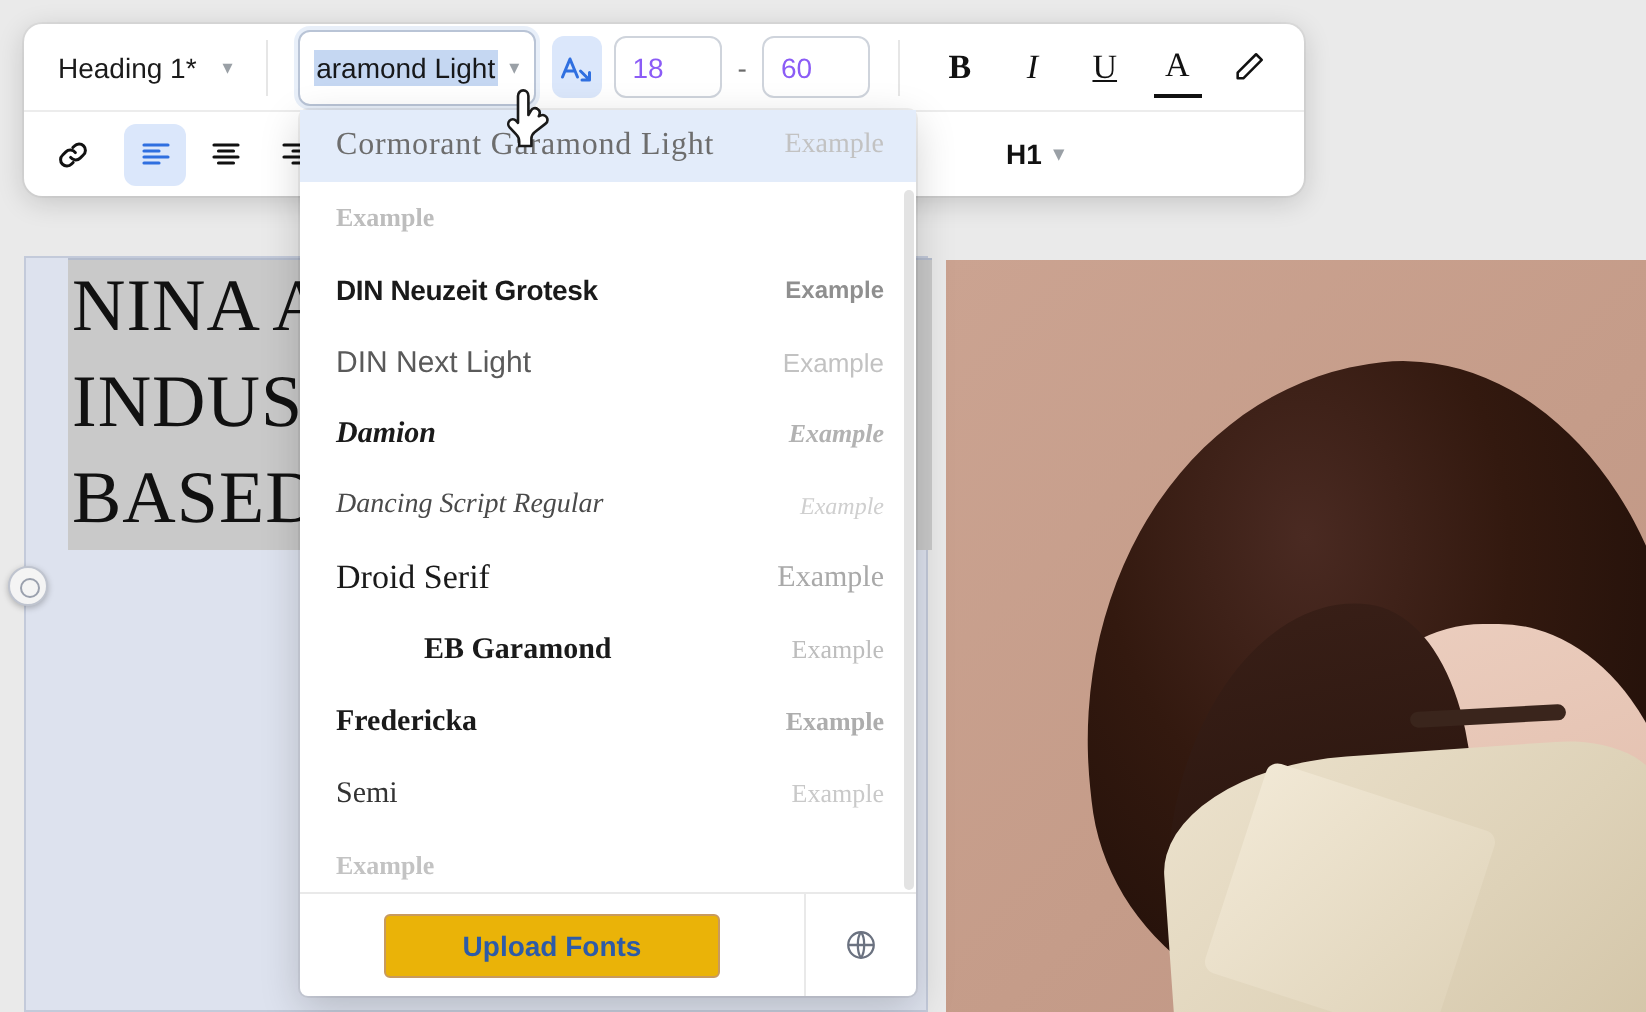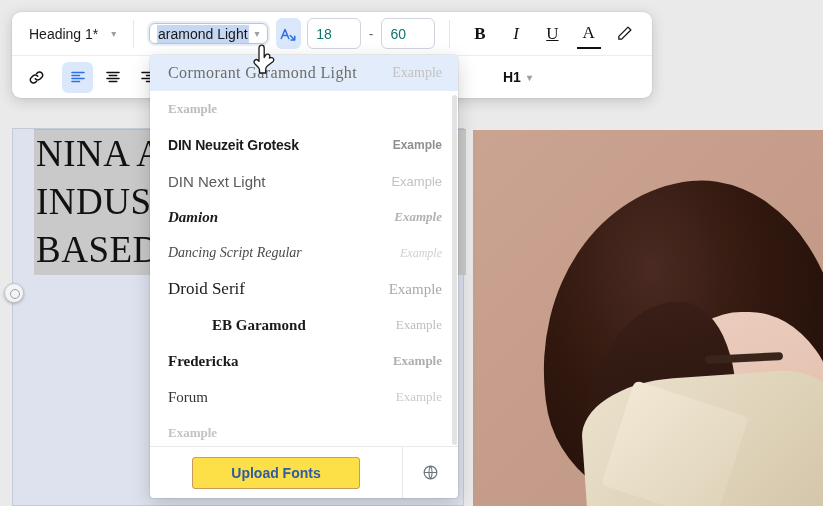--- a/index.html
+++ b/index.html
@@ -121,21 +121,21 @@
   .style-select {
     display:flex; align-items:center; justify-content:space-between;
     width: 124px; height: 30px; padding: 0 8px;
     font-size: 14px; color: #1b1b1b; cursor: pointer;
   }
   .caret { color:#9aa0a6; font-size: 10px; margin-left: 6px; }
 
   .font-field {
     position: relative;
     display:flex; align-items:center; justify-content:space-between;
-    width: 128px; height: 21px; padding: 0 7px;
+    width: 128px; height: 38px; padding: 0 7px;
     margin-left: 6px;
     border: 1px solid #b9c4d6; border-radius: 6px;
     background: #fff;
     box-shadow: 0 0 0 2px rgba(190,208,238,.35);
     cursor: text;
     z-index: 40;
   }
   .font-field .sel {
     background: #c5d7f2; color: #17181a;
     font-size: 14px; font-weight: 500;
@@ -146,21 +146,21 @@
     width: 31px; height: 31px; border-radius: 6px;
     display:flex; align-items:center; justify-content:center;
     cursor: pointer; color:#1f1f1f;
   }
   .btn-icon.active { background:#dbe7fb; color:#2f6fe0; }
 
   .num-input {
     width: 62px; height: 31px;
     border: 1px solid #cfd4dc; border-radius: 6px;
     display:flex; align-items:center;
-    padding: 0 8px; font-size: 14px; color:#0f766e;
+    padding: 0 8px; font-size: 14px; color:#8b5cf6;
     background:#fff; cursor: text;
   }
   .dash { margin: 0 8px; color:#6b6b6b; font-size: 14px; }
 
   .fmt-btn { width: 30px; height: 30px; margin: 0 6px;
     display:flex; align-items:center; justify-content:center;
     font-size: 17px; color:#111; cursor:pointer; }
   .fmt-b { font-weight: 700; font-family:"Liberation Serif", serif; }
   .fmt-i { font-style: italic; font-family:"Liberation Serif", serif; }
   .fmt-u { text-decoration: underline; font-family:"Liberation Serif", serif; }
@@ -217,21 +217,21 @@
   .dd-example.e-fredericka      { font-family:"Liberation Serif", serif; font-weight:700; font-size:13px; color:#c3c3c3;}
 
   .dd-footer {
     height: 52px;
     border-top: 1px solid #e9e9e9;
     display:flex; align-items:center;
   }
   .dd-footer-main { flex:1; display:flex; align-items:center; justify-content:center; }
   .upload-btn {
     border: 1px solid #c89a5e;
-    background: #fde047;
+    background: #eab308;
     color: #2d5ba8;
     font-weight: 700; font-size: 14px;
     padding: 7px 38px; border-radius: 3px;
     cursor: pointer;
   }
   .dd-footer-side {
     width: 56px; height: 100%;
     border-left: 1px solid #e9e9e9;
     display:flex; align-items:center; justify-content:center;
     cursor:pointer;
@@ -392,21 +392,21 @@
         </div>
         <div class="dd-item">
           <span class="dd-name f-eb-garamond">EB Garamond</span>
           <span class="dd-example e-eb-garamond">Example</span>
         </div>
         <div class="dd-item">
           <span class="dd-name f-enriqueta">Fredericka</span>
           <span class="dd-example e-enriqueta">Example</span>
         </div>
         <div class="dd-item">
-          <span class="dd-name f-forum">Forum</span>
+          <span class="dd-name f-forum">Semi</span>
           <span class="dd-example e-forum">Example</span>
         </div>
         <div class="dd-item">
           <span class="dd-example e-fredericka">Example</span>
         </div>
       </div>
     <div class="dd-footer">
       <div class="dd-footer-main">
         <div class="upload-btn">Upload Fonts</div>
       </div>

